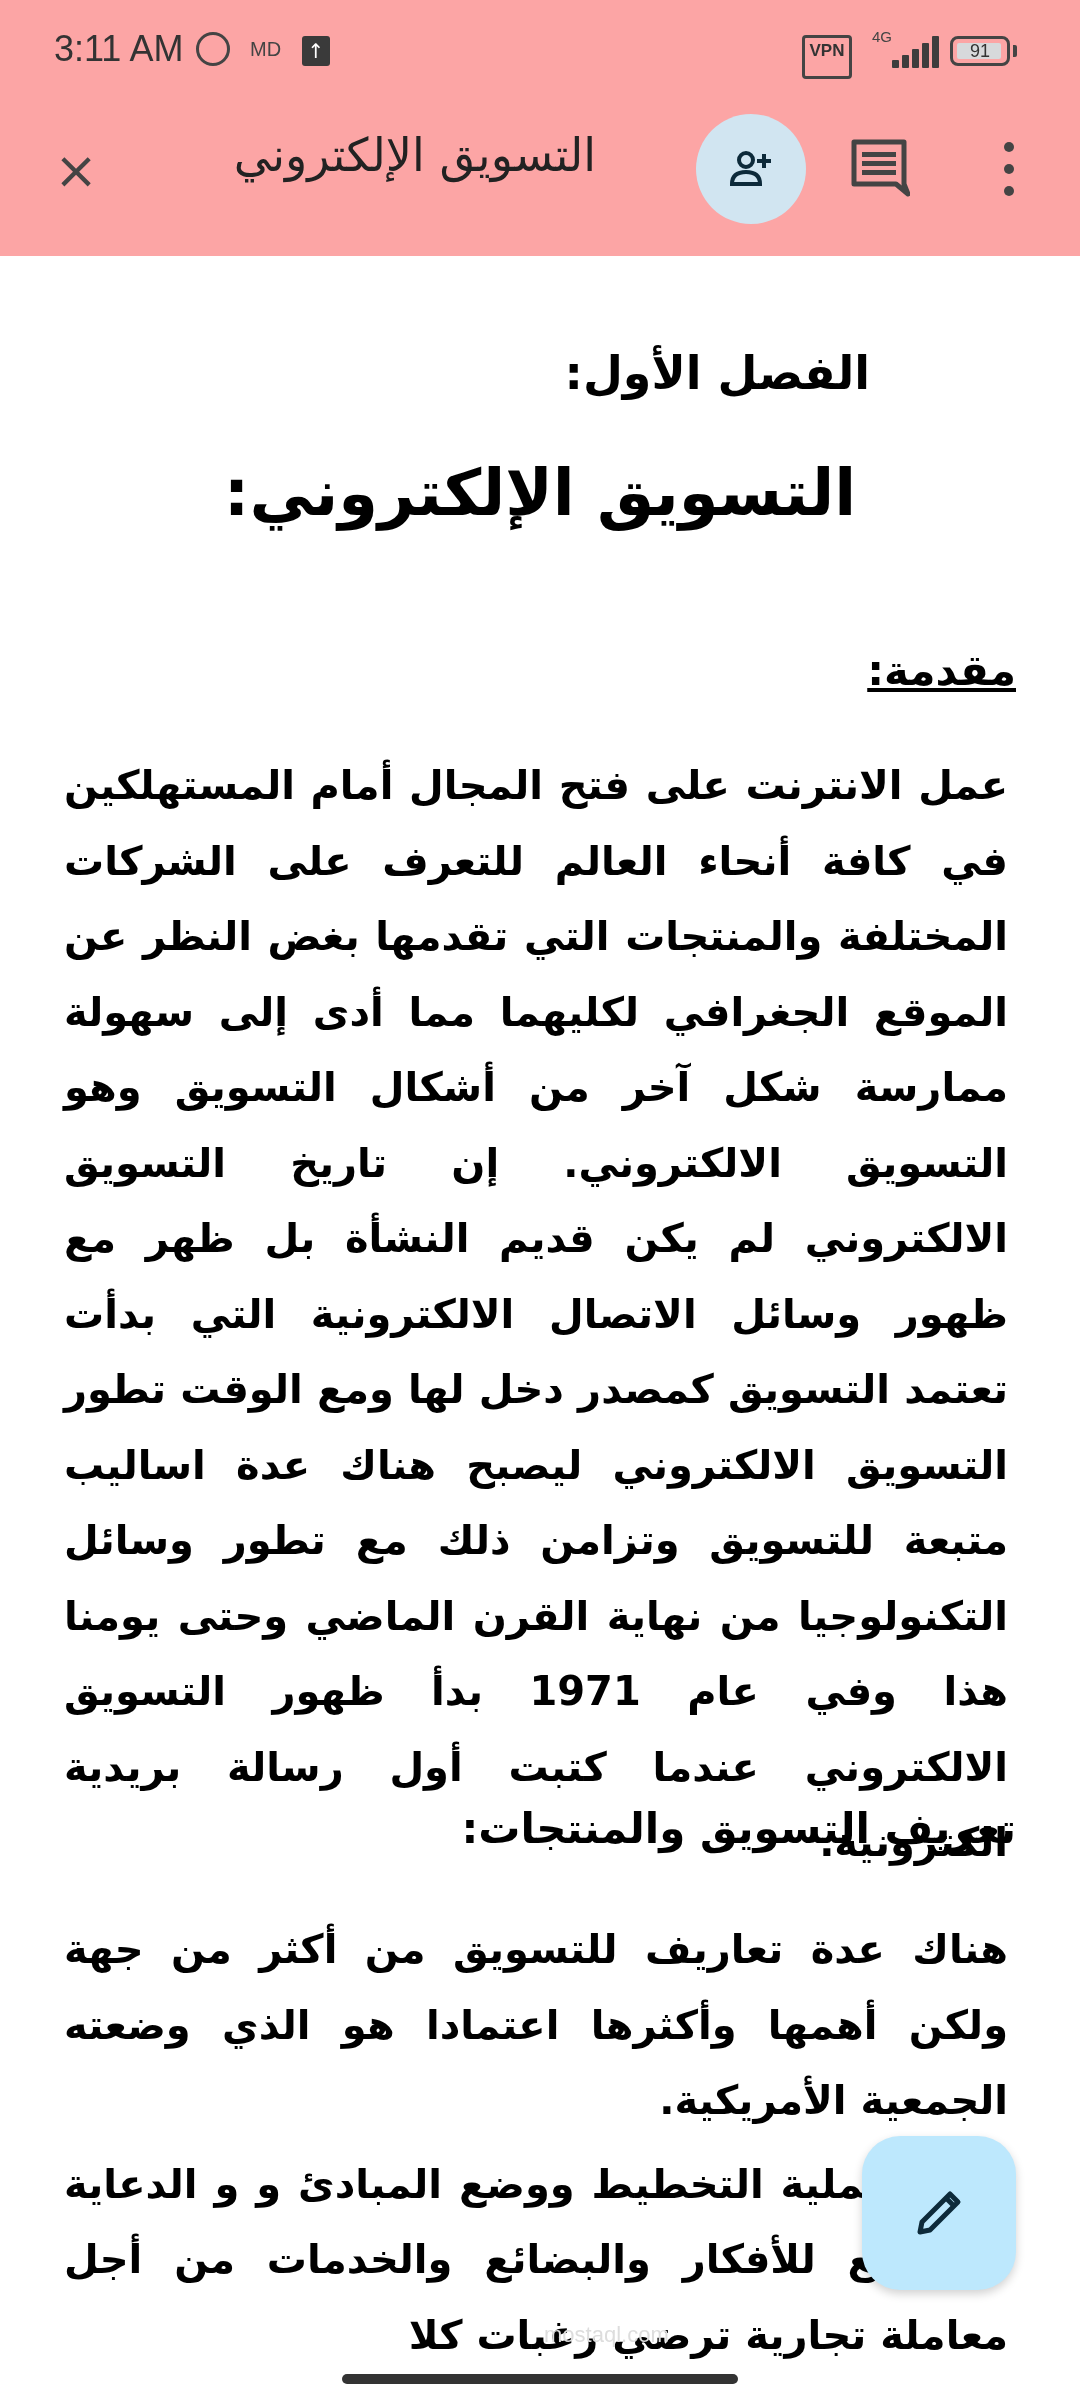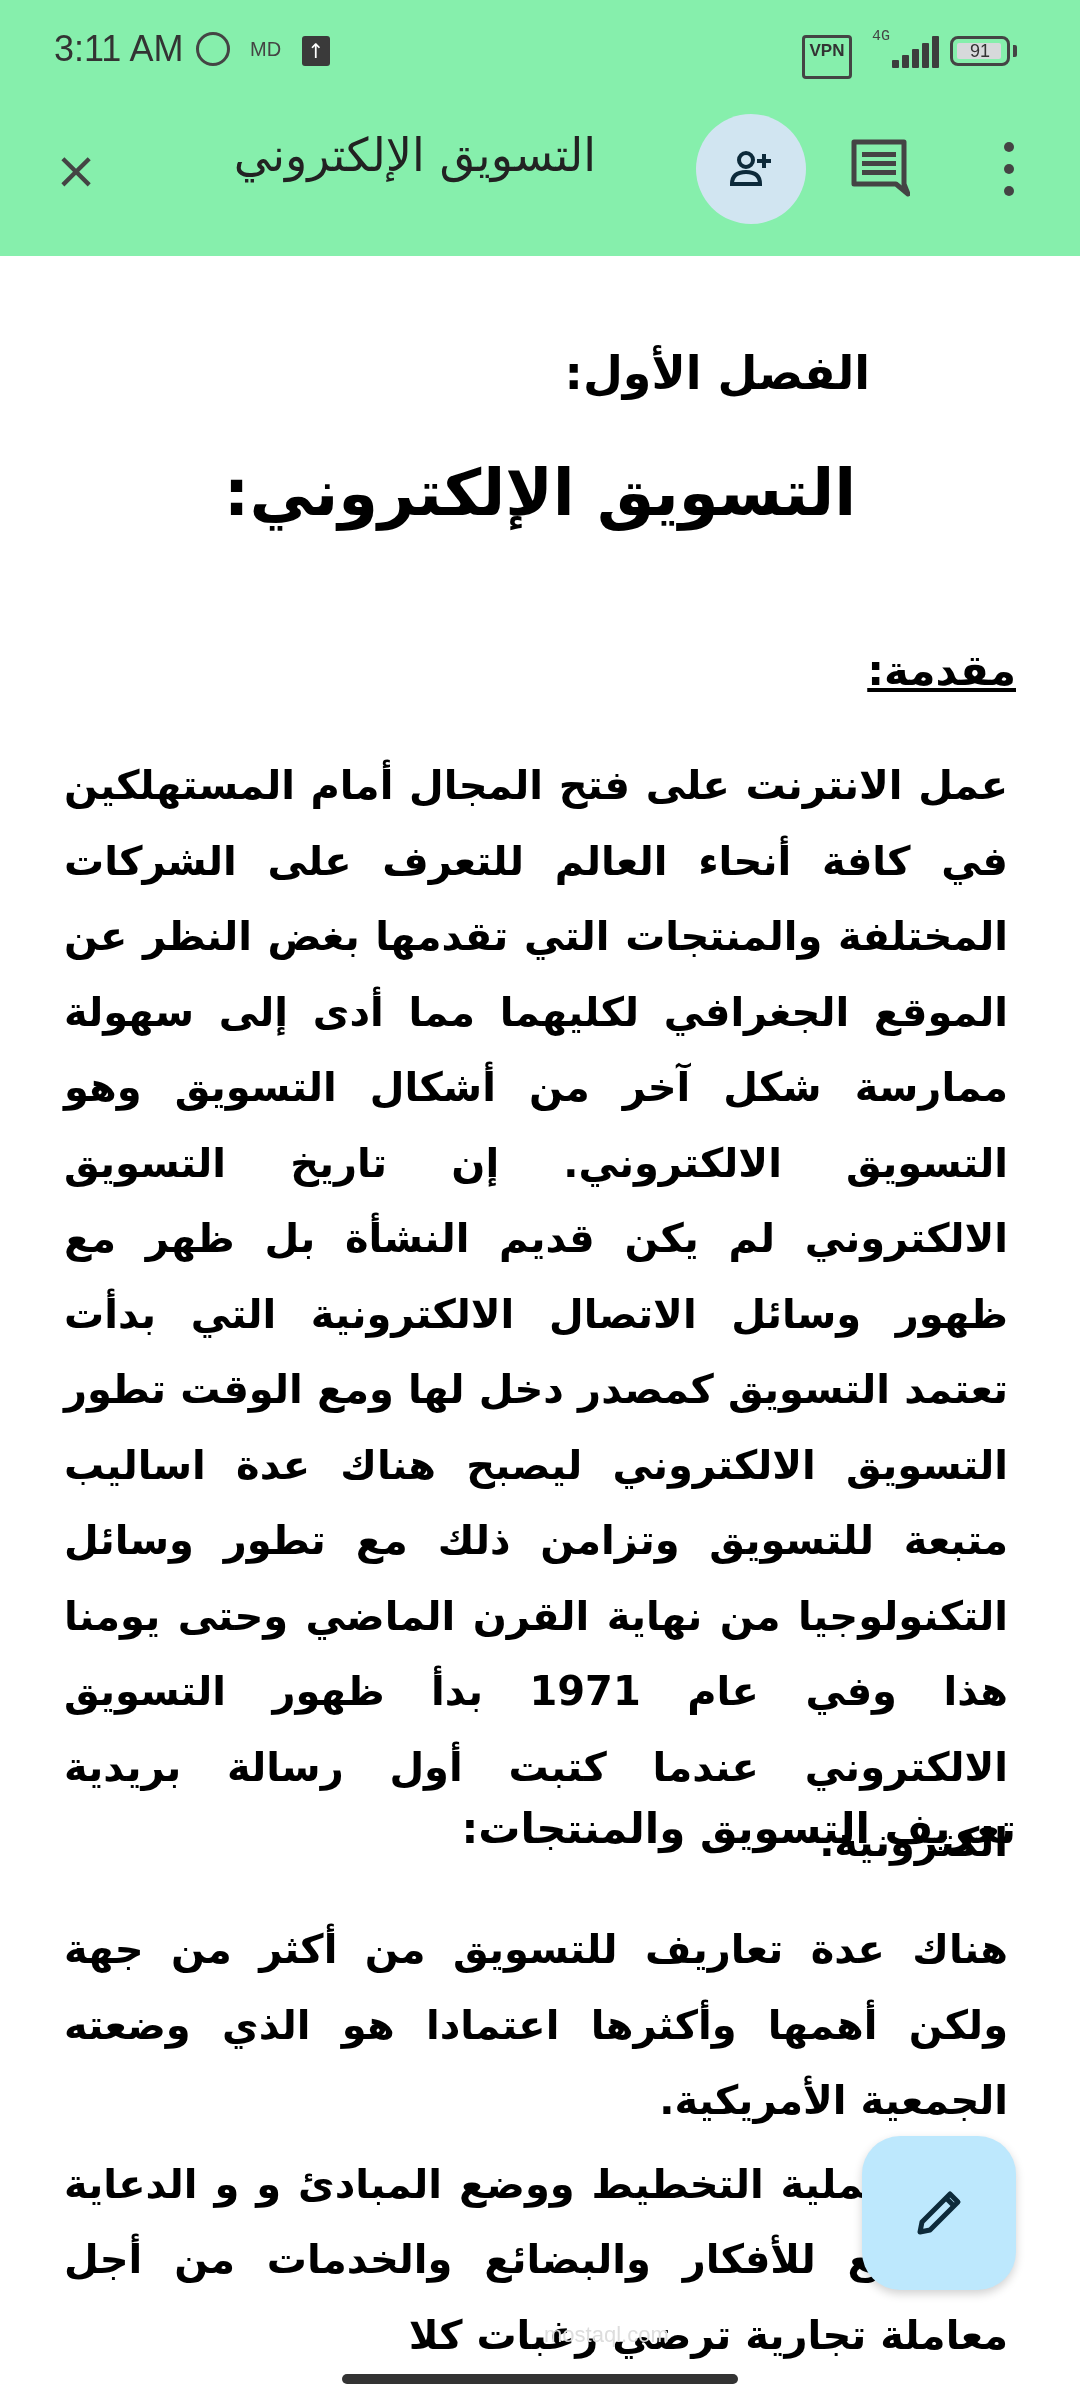--- a/index.html
+++ b/index.html
@@ -1,24 +1,24 @@
 <!DOCTYPE html>
 <html><head>
 <meta charset="utf-8">
 <style>
   html,body{margin:0;padding:0;}
   body{width:1080px;height:2400px;overflow:hidden;background:#ffffff;position:relative;font-family:"DejaVu Sans",sans-serif;}
-  .topbar{position:absolute;left:0;top:0;width:1080px;height:256px;background:#86efac;}
+  .topbar{position:absolute;left:0;top:0;width:1080px;height:256px;background:#fca5a5;}
   .status{position:absolute;left:0;top:0;width:1080px;height:100px;}
   .time{position:absolute;left:54px;top:28px;font-family:"Liberation Sans",sans-serif;font-size:36px;color:#333;}
   .wa{position:absolute;left:196px;top:32px;width:34px;height:34px;border:3px solid #444;border-radius:50%;box-sizing:border-box;}
   .md{position:absolute;left:250px;top:38px;font-family:"Liberation Sans",sans-serif;font-size:20px;color:#444;}
   .up{position:absolute;left:302px;top:36px;width:28px;height:30px;background:#3a3a3a;border-radius:3px;color:#fff;font-size:20px;text-align:center;line-height:30px;}
   .vpn{position:absolute;left:802px;top:35px;width:50px;height:44px;border:3px solid #444;border-radius:4px;box-sizing:border-box;font-family:"Liberation Sans",sans-serif;font-weight:bold;font-size:17px;color:#333;text-align:center;line-height:26px;}
-  .net{position:absolute;left:872px;top:28px;font-family:Liberation Mono, monospace;font-size:15px;color:#444;}
+  .net{position:absolute;left:872px;top:28px;font-family:Liberation Sans, sans-serif;font-size:15px;color:#444;}
   .bars{position:absolute;left:880px;top:36px;width:58px;height:32px;}
   .bars span{position:absolute;bottom:0;width:7px;background:#3d3d3d;border-radius:1px;}
   .battery{position:absolute;left:950px;top:36px;width:60px;height:30px;border:3px solid #444;border-radius:8px;box-sizing:border-box;}
   .battery .fill{position:absolute;left:4px;top:4px;width:44px;height:16px;background:#d7d9db;border-radius:2px;}
   .battery .num{position:absolute;left:0;top:0;width:100%;text-align:center;font-family:"Liberation Sans",sans-serif;font-size:18px;line-height:24px;color:#333;}
   .battery-tip{position:absolute;left:1013px;top:45px;width:4px;height:12px;background:#444;border-radius:0 2px 2px 0;}
 
   .appbar{position:absolute;left:0;top:100px;width:1080px;height:156px;}
   .close{position:absolute;left:46px;top:40px;width:60px;height:60px;color:#444;font-size:52px;line-height:60px;text-align:center;font-family:"DejaVu Sans",sans-serif;}
   .title{position:absolute;left:200px;top:28px;width:430px;text-align:center;direction:rtl;font-family:"DejaVu Sans",sans-serif;font-size:46px;color:#222;}

